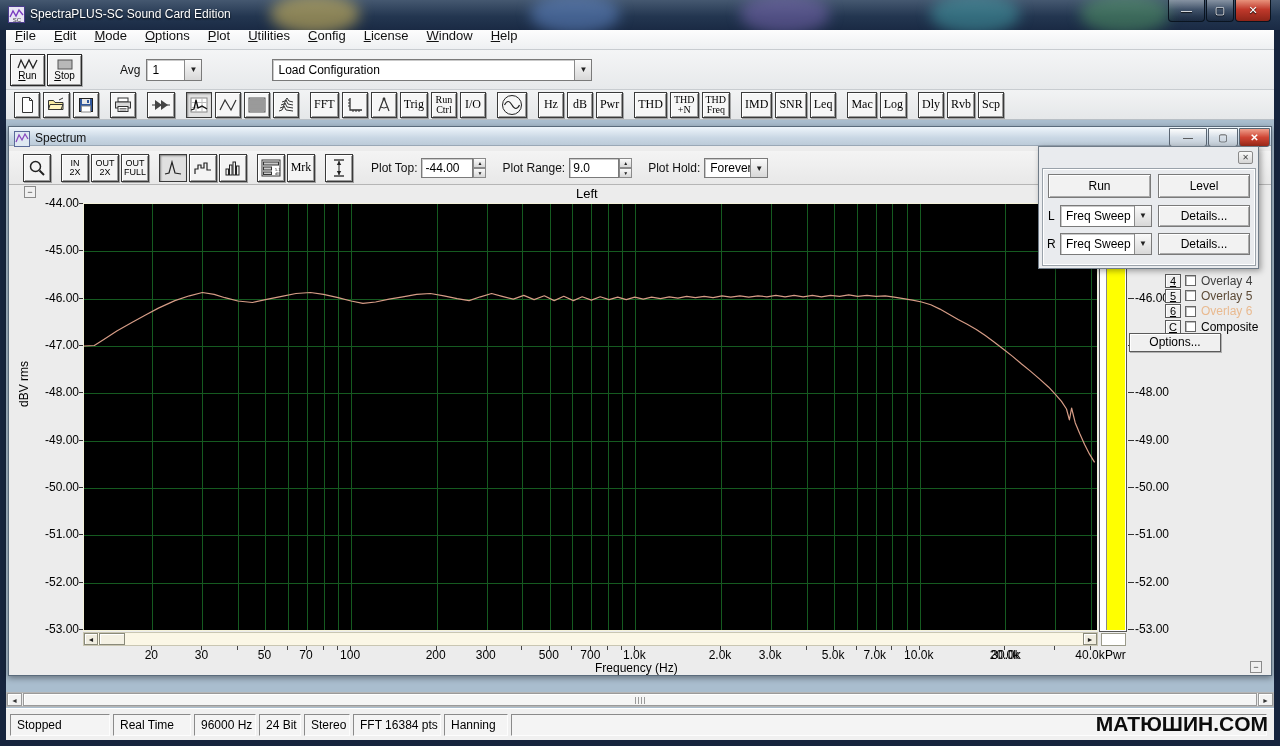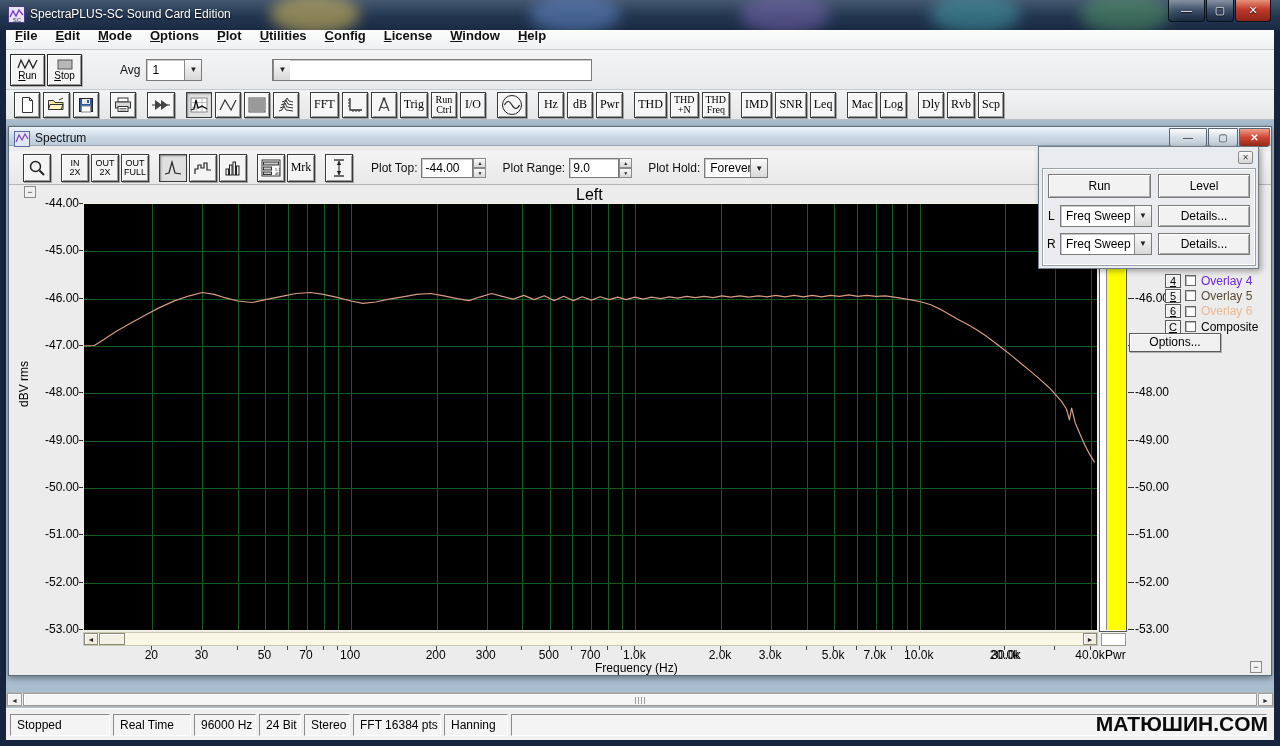--- a/index.html
+++ b/index.html
@@ -13,21 +13,21 @@
   .tb-title { position:absolute; left:30px; top:7px; color:#fff; font-size:12px; text-shadow:0 1px 2px #000; }
   .app-icon { position:absolute; left:8px; top:6px; width:17px; height:17px; }
   .winbtn { position:absolute; top:0; height:22px; border:1px solid #0a1420; border-top:none;
     border-radius:0 0 4px 4px; background:linear-gradient(rgba(255,255,255,.35),rgba(255,255,255,.08) 45%,rgba(0,0,0,.15));
     color:#fff; font-size:11px; text-align:center; line-height:20px; text-shadow:0 1px 1px #000; }
   .winbtn.close { background:linear-gradient(#e8927c,#c0392b 45%,#8e2418); }
 
   
   .menubar { position:absolute; left:6px; top:30px; width:1268px; height:20px;
     background:linear-gradient(#fdfdfd,#eef0f2); border-bottom:1px solid #c8ccd0; display:flex; align-items:center; }
-  .menu-item { font-size:13px; color:#111; padding:0 9px; height:28px; line-height:20px;font-weight:bold; }
+  .menu-item { font-size:13px; color:#111; padding:0 9px; height:28px; line-height:20px; }
   .menu-item u { text-decoration:underline; }
 
   
   .toolbar1 { position:absolute; left:6px; top:50px; width:1268px; height:40px;
     background:linear-gradient(#f4f5f6,#e7e9eb); border-bottom:1px solid #c8ccd0; display:flex; align-items:center; }
   .big-btn { width:35px; height:32px; margin-left:2px; background:#f4f4f4; border:1px solid #2a2a2a;
     box-shadow:inset 1px 1px 0 #fff, inset -1px -1px 0 #9a9a9a, 1px 1px 0 rgba(0,0,0,.25);
     display:flex; flex-direction:column; align-items:center; justify-content:center; font-size:10px; }
   .big-btn svg { display:block; }
   .combo { height:22px; background:#fff; border:1px solid #7a7a7a; box-shadow:inset 1px 1px 0 #c9c9c9;
@@ -71,21 +71,21 @@
   .field { height:20px; background:#fff; border:1px solid #7a7a7a; box-shadow:inset 1px 1px 0 #cacaca; font-size:12px; padding:2px 3px; }
   .spin { width:13px; height:20px; display:flex; flex-direction:column; }
   .spin div { flex:1; background:linear-gradient(#fafafa,#d8d8d8); border:1px solid #8a8a8a; font-size:5px; line-height:8px; text-align:center; color:#222; }
 
   
   .plot { position:absolute; left:74px; top:76px; width:1015px; height:428px; background:#000; border:1px solid #f4f2da; }
   .ylab-left { position:absolute; width:46px; text-align:right; font-size:12px; color:#000; }
   .ylab-right { position:absolute; width:50px; text-align:left; font-size:12px; color:#000; }
   .ytick { position:absolute; height:1px; background:#333; }
   .dbv { position:absolute; left:8px; top:280px; font-size:12px; color:#000; transform:rotate(-90deg); transform-origin:left top; white-space:nowrap; }
-  .chan-lbl { position:absolute; top:59px; font-size:16px; color:#000; }
+  .chan-lbl { position:absolute; top:59px; font-size:13px; color:#000; }
   .colbox { position:absolute; width:12px; height:12px; background:#f0f0f0; border:1px solid #8a8a8a; font-size:9px; line-height:10px; text-align:center; color:#333; }
 
   
   .pscroll { position:absolute; left:74px; top:505px; width:1015px; height:14px; background:#fbf7e6; border:1px solid #c9c6b2; }
   .pscroll .arr { position:absolute; top:0; width:14px; height:12px; background:#f0ede0; border:1px solid #8a8a7a;
     box-shadow:inset 1px 1px 0 #fff; font-size:7px; text-align:center; line-height:12px; color:#222; }
   .pscroll .thumb { position:absolute; left:15px; top:0; width:26px; height:12px; background:#f4f1e4; border:1px solid #8a8a7a; box-shadow:inset 1px 1px 0 #fff; }
 
   .xtick { position:absolute; width:1px; background:#444; }
   .xlab { position:absolute; top:521px; font-size:12px; color:#000; transform:translateX(-50%); white-space:nowrap; }
@@ -182,20 +182,21 @@
         <rect x="1" y="1" width="14" height="9" fill="#b8b8b8" stroke="#555"></rect>
       </svg>
       <span id="stop-text"><u>S</u>top</span>
     </div>
     <span class="lbl" style="margin-left:38px">Avg</span>
     <div class="combo" style="width:56px;margin-left:6px">
       <span class="val">1</span>
       <span class="arrow">▼</span>
     </div>
     <div class="combo" style="width:320px;margin-left:70px">
+      <span class="val">Load Configuration</span>
       <span class="arrow">▼</span>
     </div>
   </div>
 
   <div class="toolbar2" id="toolbar2">
       <div class="tbtn">
         <svg width="17" height="18" viewBox="0 0 17 18">
           <path d="M3.5 1.5h7l3 3v12h-10z" fill="#fff" stroke="#333"></path>
           <path d="M10.5 1.5v3h3" fill="none" stroke="#333"></path>
         </svg>
@@ -569,21 +570,21 @@
       <div class="meter">
         <div class="bar" id="meter-bar"></div>
       </div>
       <div class="peakbox"></div>
       <div class="pwr-lbl">Pwr</div>
 
       <div id="overlays">
           <div class="ov-row" style="left: 1156px; top: 146px;">
             <div class="ov-btn">4</div>
             <div class="ov-chk"></div>
-            <span class="ov-lab" style="color: #6d28d9;">Overlay 4</span>
+            <span class="ov-lab" style="color: #404040;">Overlay 4</span>
           </div>
           <div class="ov-row" style="left: 1156px; top: 161.4px;">
             <div class="ov-btn">5</div>
             <div class="ov-chk"></div>
             <span class="ov-lab" style="color: rgb(92, 74, 54);">Overlay 5</span>
           </div>
           <div class="ov-row" style="left: 1156px; top: 176.8px;">
             <div class="ov-btn">6</div>
             <div class="ov-chk"></div>
             <span class="ov-lab" style="color: rgb(233, 186, 144);">Overlay 6</span>

